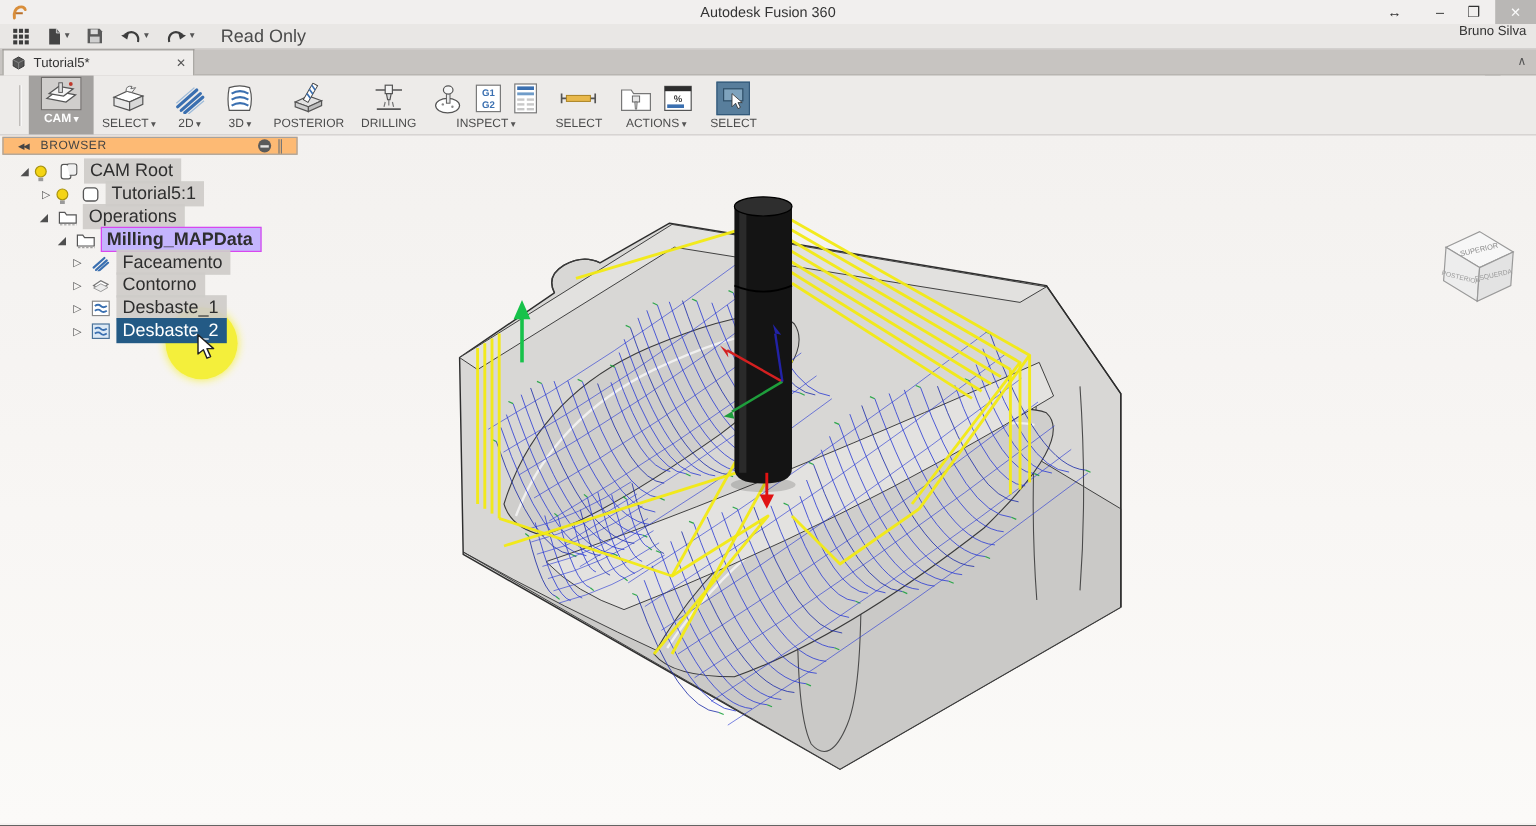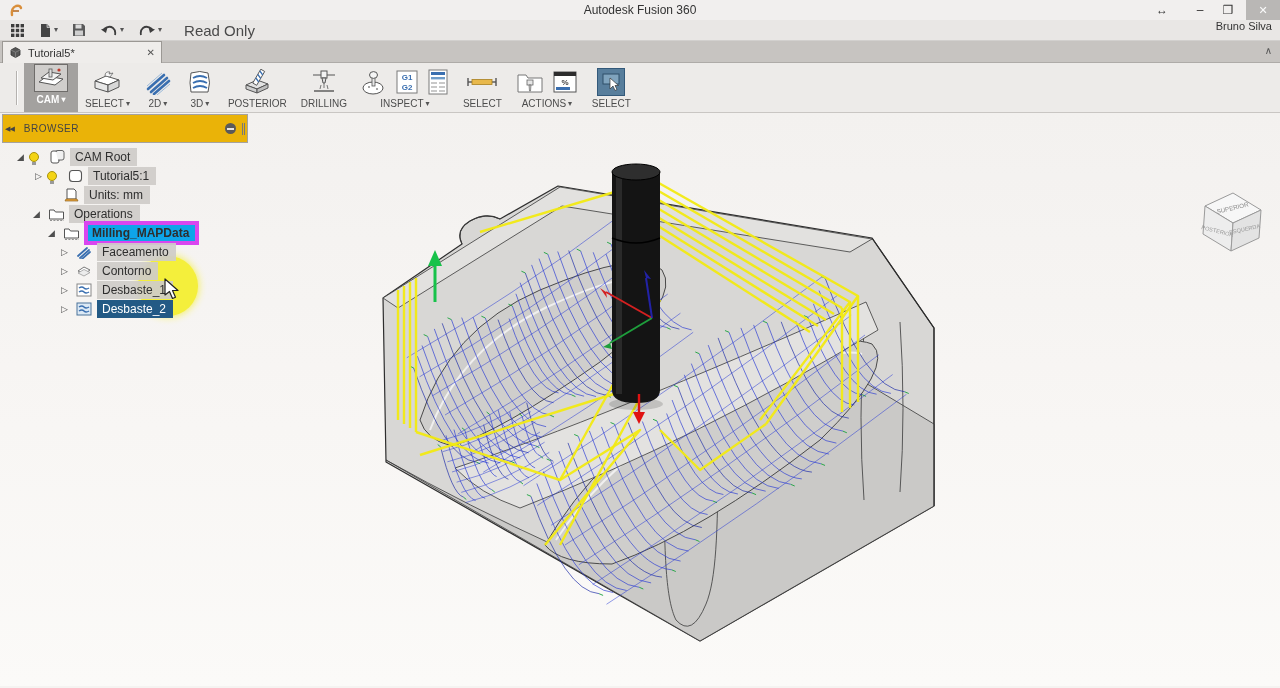--- a/index.html
+++ b/index.html
@@ -60,42 +60,42 @@
   .select-tile { width:28px; height:28px; background:#587e9c; border:1px solid #33597a;
     display:flex; align-items:center; justify-content:center; }
 
   
   .viewport { position:absolute; left:0; top:113px; width:1280px; height:573px;
     background:linear-gradient(180deg,#f3f1ef 0%,#f8f6f4 55%,#fbfaf8 100%); }
   #scene { position:absolute; left:0; top:0; }
 
   
   .browser { position:absolute; left:2px; top:114px; width:246px; z-index:5; }
-  .bheader { height:29px; background:#eab308; border:1px solid #a5a29f;
-    display:flex; align-items:center; padding:0 2px; }
+  .bheader { height:15px; background:#fdba74; border:1px solid #a5a29f;
+    display:flex; align-items:center; padding:0 12px; }
   .bheader .collapse { font-size:7px; color:#444; letter-spacing:-1px; }
   .bheader .btitle { font-size:10px; color:#444; margin-left:10px; letter-spacing:.5px; flex:1; }
   .bheader .eyeoff { width:11px; height:11px; border-radius:50%; background:#5a5a5a;
     position:relative; margin-right:6px; }
   .bheader .eyeoff::after { content:""; position:absolute; left:2px; top:5px; width:7px;
     height:1.5px; background:#e6e4e2; }
   .bheader .hgrip { width:3px; height:12px; border-left:1px solid #777; border-right:1px solid #777; }
 
   .tree { position:relative; margin-top:4px; }
   .trow { position:relative; height:19px; display:flex; align-items:center; z-index:5; }
   .exp { width:13px; font-size:9px; color:#4f4f4f; text-align:center; flex:0 0 13px; }
   .exp.hidden { visibility:hidden; }
   .bulb { width:10px; height:10px; border-radius:50%; background:#f4d414;
     border:1px solid #a8930e; position:relative; margin:0 5px 0 2px; flex:0 0 10px; }
   .bulb::after { content:""; position:absolute; left:2px; top:9px; width:4px; height:3px;
     background:#9a9a9a; }
   .ricon { margin:0 4px; flex:0 0 18px; display:flex; align-items:center; justify-content:center; }
-  .chip { font-size:12px; color:#2e2e2e; background:rgba(206,204,201,.92);
+  .chip { font-size:15px; color:#2e2e2e; background:rgba(206,204,201,.92);
     padding:2px 7px 2px 5px; white-space:nowrap; }
-  .chip.hl { background:#0ea5e9; border:4px solid #d946ef; font-weight:bold; padding:1px 6px 1px 4px; }
+  .chip.hl { background:#c4b5fd; border:1px solid #d946ef; font-weight:bold; padding:1px 6px 1px 4px; }
   .chip.sel { background:#235a85; color:#fff; font-weight:normal; }
 
   .hlcircle { position:absolute; left:138px; top:256px; width:60px; height:60px;
     border-radius:50%; background:#f4ef2e; opacity:.93; z-index:4;
     box-shadow:0 0 8px #f4ef2e; }
   .cursor { position:absolute; left:164px; top:278px; z-index:7; }
 
   
   .viewcube { position:absolute; right:10px; top:70px; width:76px; height:76px; z-index:5; }
 </style>
@@ -609,30 +609,20 @@
         <span class="exp">▷</span>
         <span class="bulb"></span>
         <span class="ricon">
           <svg width="15" height="14" viewBox="0 0 15 14">
               <rect x="1.5" y="1.5" width="12" height="11" rx="3" fill="#fff" stroke="#555" stroke-width="1.1"></rect>
             </svg>
         </span>
         <span class="chip">Tutorial5:1</span>
       </div>
 
-      <div class="trow" style="padding-left:30px">
-        <span class="exp hidden"></span>
-        <span class="ricon" style="margin-left:17px">
-          <svg width="15" height="14" viewBox="0 0 15 14">
-              <path d="M3,1 L10,1 L12,3 L12,11 L3,11 Z" fill="#fff" stroke="#555"></path>
-              <path d="M2,11 L13,11 L14,13 L1,13 Z" fill="#e8a33d" stroke="#8f6620" stroke-width=".7"></path>
-            </svg>
-        </span>
-        <span class="chip">Units: mm</span>
-      </div>
 
       <div class="trow" style="padding-left:28px">
         <span class="exp">◢</span>
         <span class="ricon">
           <svg width="17" height="14" viewBox="0 0 17 14">
               <path d="M1.5,3 L6,3 L7.5,5 L15.5,5 L15.5,12 L1.5,12 Z" fill="#fff" stroke="#555"></path>
               <path d="M2,13.5 L16,13.5" stroke="#777" stroke-width=".8" stroke-dasharray="2 1.4"></path>
             </svg>
         </span>
         <span class="chip">Operations</span>

